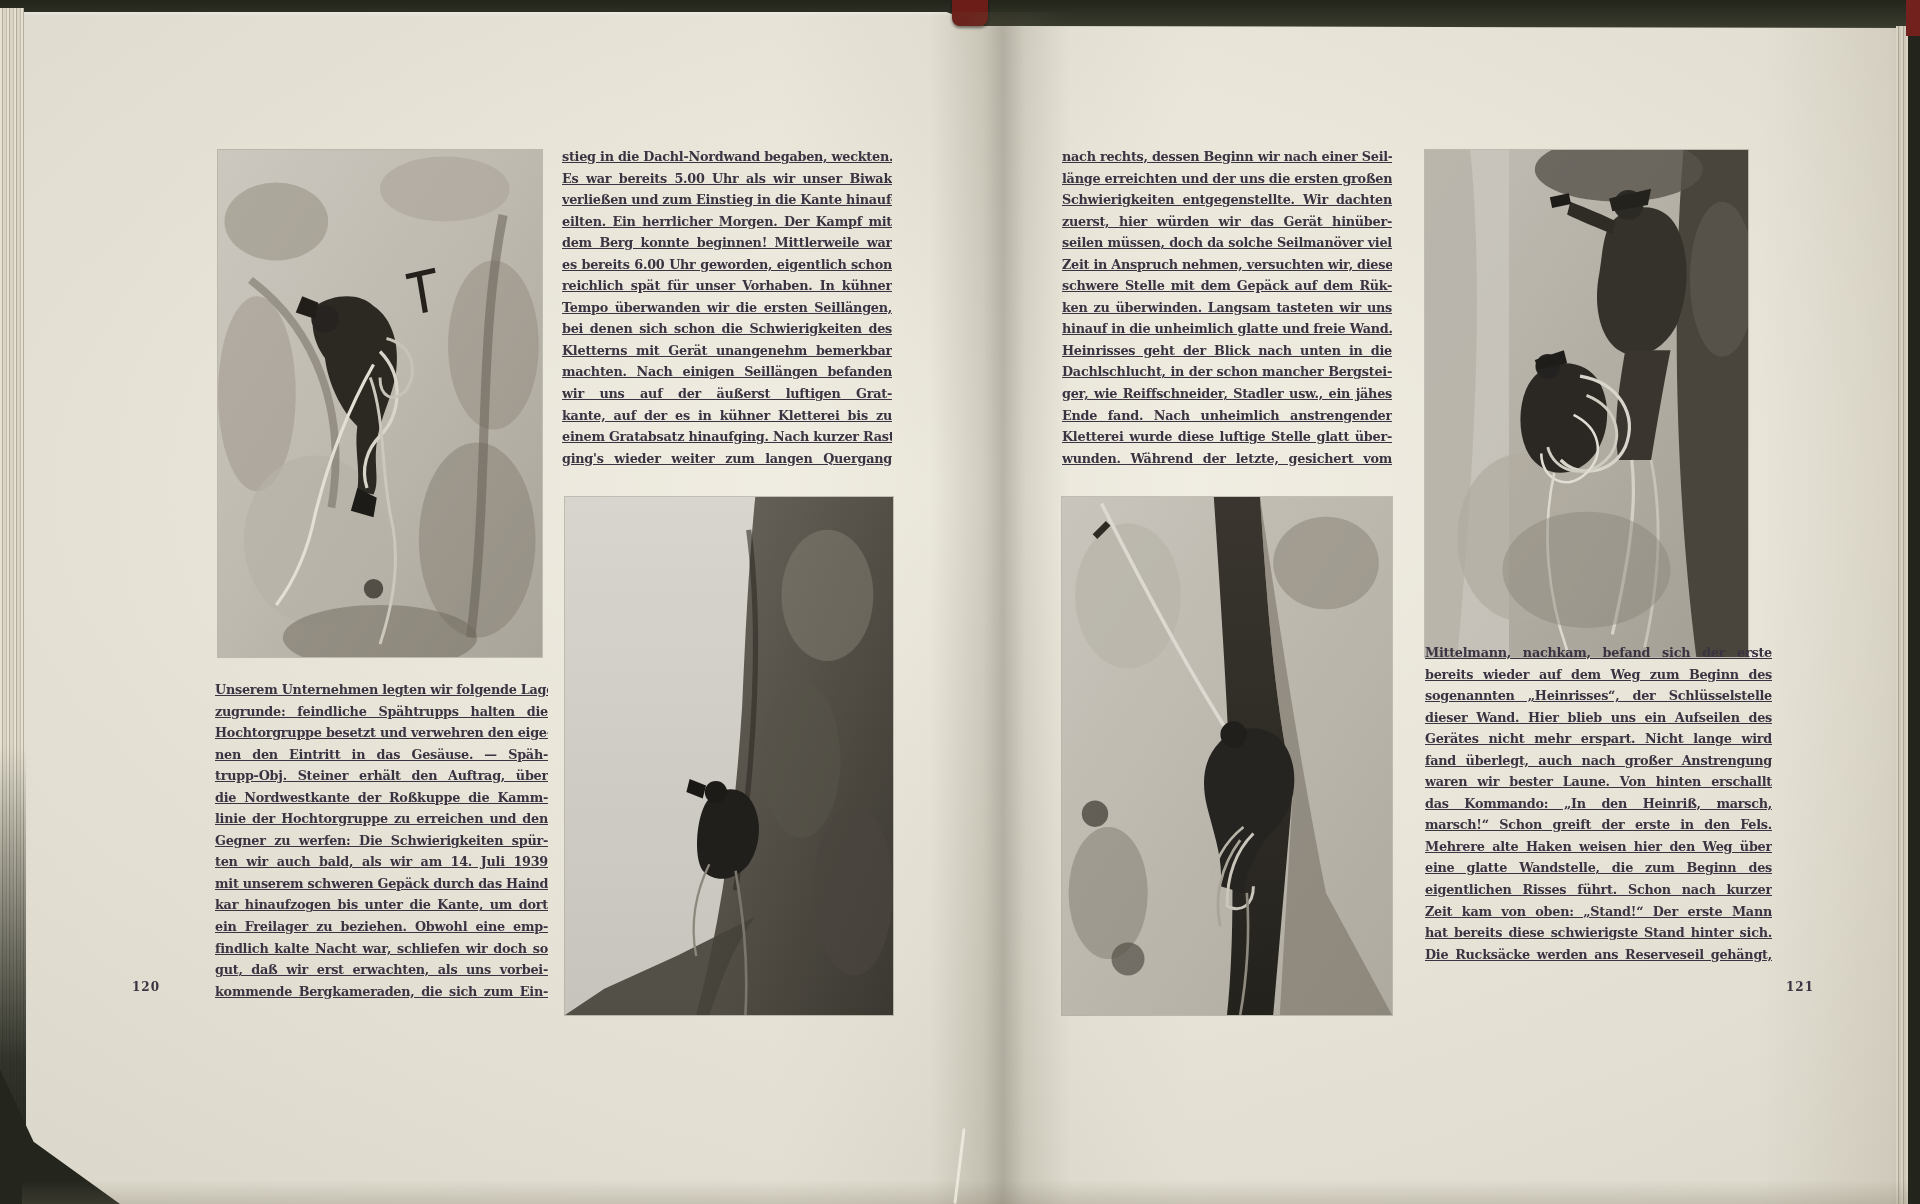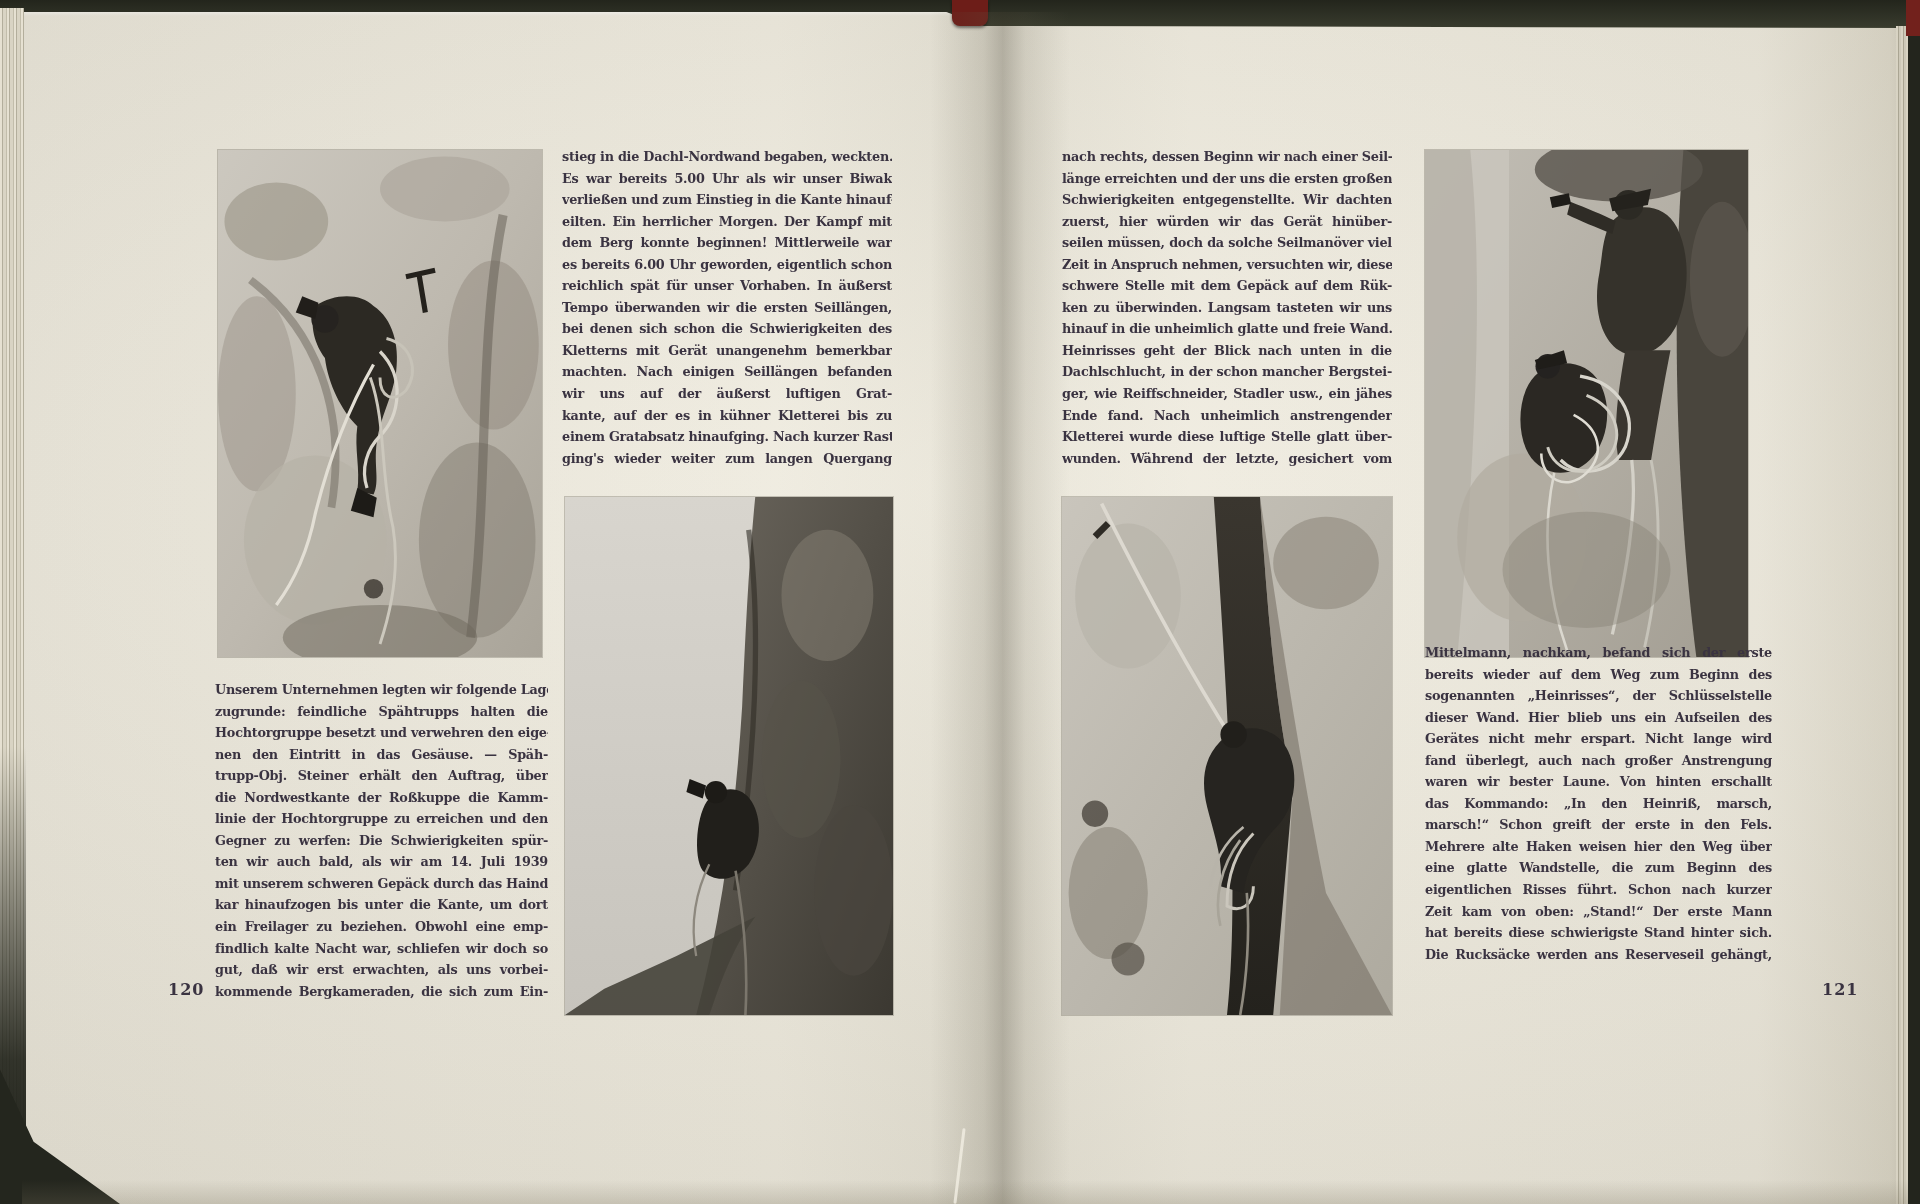--- a/index.html
+++ b/index.html
@@ -42,26 +42,26 @@
   .photo svg{display:block;width:100%;height:100%;}
   .ph-l1{left:218px;top:150px;width:324px;height:507px;}
   .ph-l2{left:565px;top:497px;width:328px;height:518px;}
   .ph-r1{left:1425px;top:150px;width:323px;height:507px;}
   .ph-r2{left:1062px;top:497px;width:330px;height:518px;}
 
   
   .textcol{position:absolute;color:#3a3341;font-weight:700;font-size:12.8px;
     letter-spacing:-0.25px;}
   .tline{height:21.55px;line-height:21.55px;text-align:justify;text-align-last:justify;
-    overflow:hidden;white-space:nowrap;}
+    overflow:hidden;white-space:nowrap;text-decoration:underline;}
   .col-l-top{left:562px;top:146px;width:330px;height:324px;}
   .col-l-bot{left:215px;top:679px;width:333px;height:324px;}
   .col-r-top{left:1062px;top:146px;width:330px;height:324px;}
   .col-r-bot{left:1425px;top:642px;width:347px;height:324px;}
-  .pagenum{position:absolute;color:#3a3341;font-weight:700;font-size:16px;letter-spacing:1px;margin-left:36px;}
+  .pagenum{position:absolute;color:#3a3341;font-weight:700;font-size:12px;letter-spacing:1px;}
   .pn-left{left:132px;top:980px;}
   .pn-right{left:1786px;top:980px;}
 </style>
 </head>
 <body>
 
 <div class="scene">
   <div class="backdrop-top"></div>
   <div class="paper"></div>
   <div class="edge-left"></div>
@@ -110,21 +110,21 @@
     </svg>
   </figure>
 
   <div class="textcol col-l-top">
       <div class="tline">stieg in die Dachl-Nordwand begaben, weckten.</div>
       <div class="tline">Es war bereits 5.00 Uhr als wir unser Biwak</div>
       <div class="tline">verließen und zum Einstieg in die Kante hinauf-</div>
       <div class="tline">eilten. Ein herrlicher Morgen. Der Kampf mit</div>
       <div class="tline">dem Berg konnte beginnen! Mittlerweile war</div>
       <div class="tline">es bereits 6.00 Uhr geworden, eigentlich schon</div>
-      <div class="tline">reichlich spät für unser Vorhaben. In äußerst</div>
+      <div class="tline">reichlich spät für unser Vorhaben. In kühner</div>
       <div class="tline">Tempo überwanden wir die ersten Seillängen,</div>
       <div class="tline">bei denen sich schon die Schwierigkeiten des</div>
       <div class="tline">Kletterns mit Gerät unangenehm bemerkbar</div>
       <div class="tline">machten. Nach einigen Seillängen befanden</div>
       <div class="tline">wir uns auf der äußerst luftigen Grat-</div>
       <div class="tline">kante, auf der es in kühner Kletterei bis zu</div>
       <div class="tline">einem Gratabsatz hinaufging. Nach kurzer Rast</div>
       <div class="tline">ging's wieder weiter zum langen Quergang</div>
     </div>
 

